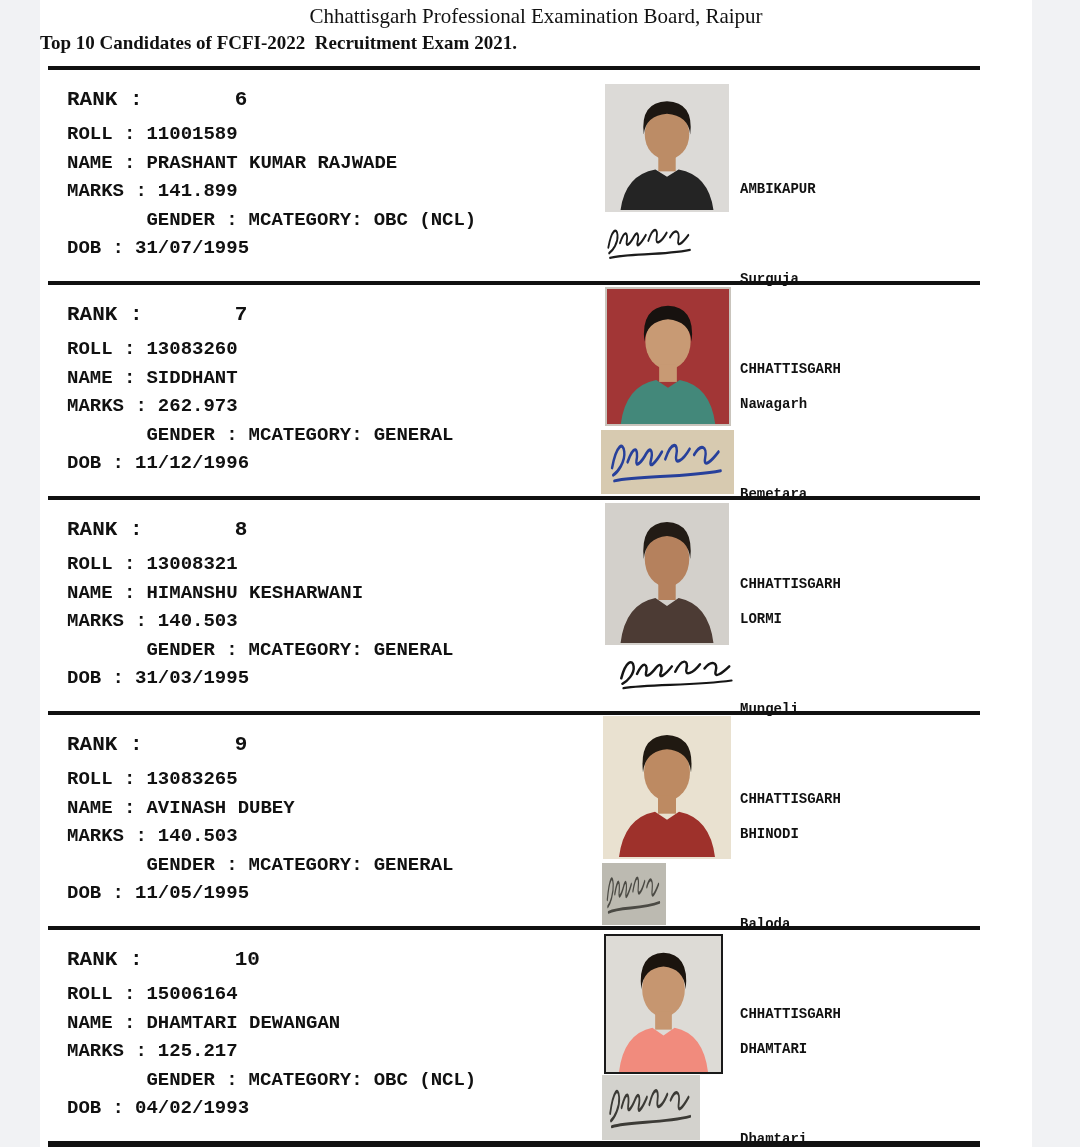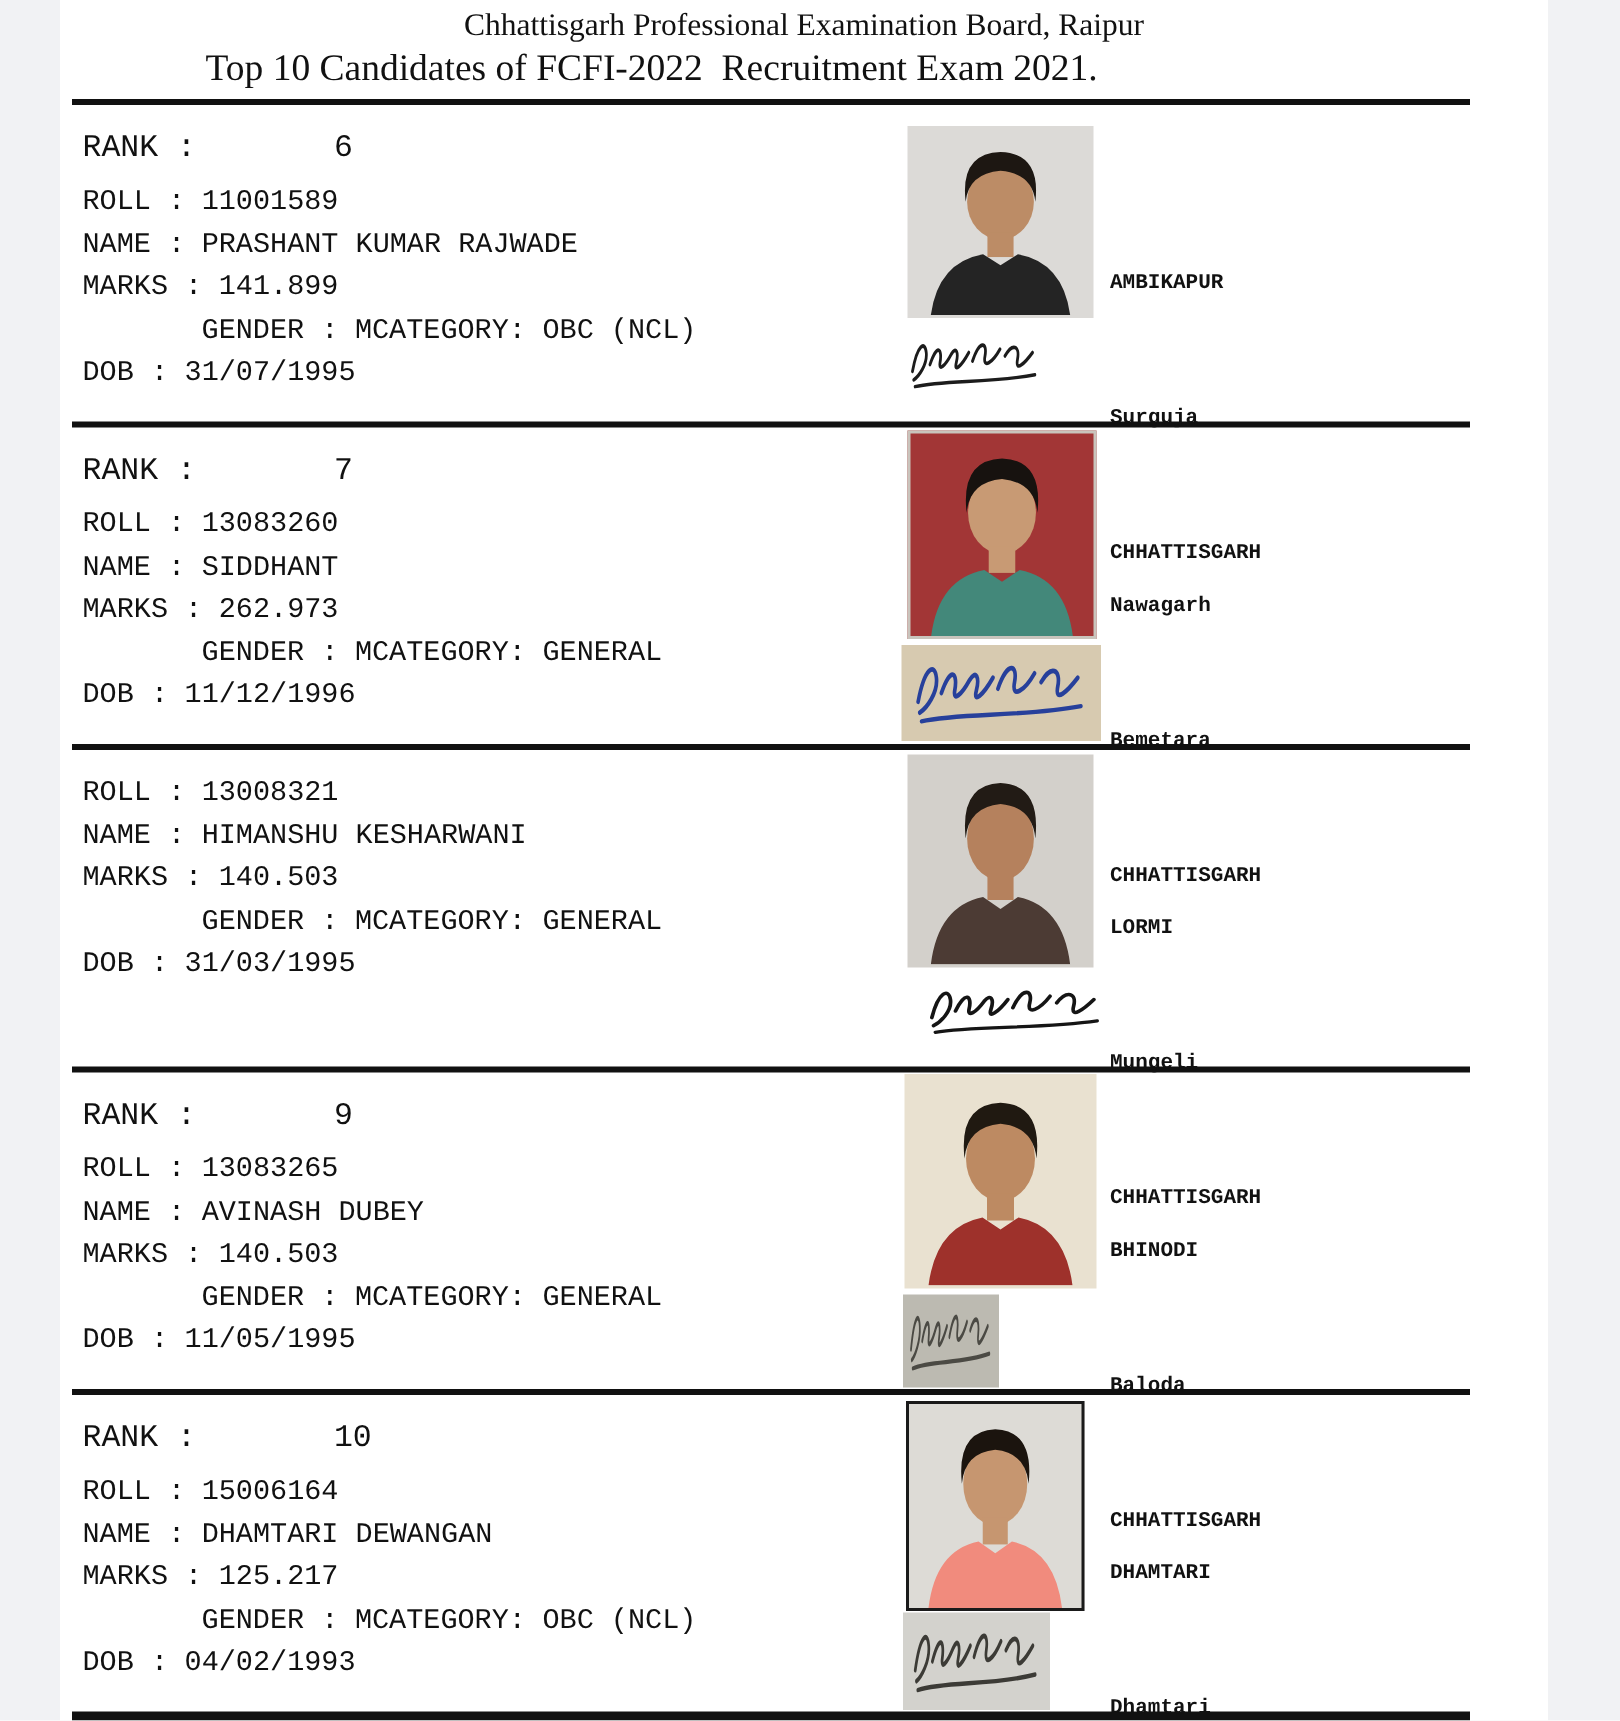--- a/index.html
+++ b/index.html
@@ -3,29 +3,29 @@
 <meta charset="utf-8">
 <style>
   * { margin:0; padding:0; box-sizing:border-box; }
   html,body { width:1080px; height:1147px; overflow:hidden; }
   body { position:relative; font-family:"Liberation Mono", monospace; color:#111; }
   .page { position:absolute; left:40px; top:0; width:992px; height:1147px; }
 
   
   .hdr { height:66px; padding-top:4px; font-family:"Liberation Serif", serif; }
   .title { font-size:21px; text-align:center; white-space:pre; }
-  .subtitle { font-size:25px; margin-left:97px; margin-top:3px; white-space:pre; }
+  .subtitle { font-size:19px; margin-top:3px; white-space:pre;font-weight:bold; }
 
   
   .divider { margin-left:8px; width:932px; height:4px; }
   .divider.bottom { height:6px; }
 
   
   .record { position:relative; height:211px; }
-  .fields { position:absolute; left:15px; top:14px; font-weight:400; font-size:19px; letter-spacing:0; }
+  .fields { position:absolute; left:27px; top:14px; font-weight:700; font-size:19px; letter-spacing:0; }
   .row { line-height:28.5px; white-space:pre; }
   .rank-row { font-size:21px; line-height:31px; margin-bottom:5px; }
   .rank-val { margin-left:92px; }
   .val { margin-left:11px; }
   .g-left { display:inline-block; width:193px;text-align:right; }
 
   
   .photo { position:absolute; left:565px; border:2px solid transparent; overflow:hidden; }
   .photo svg { display:block; width:100%; height:100%; }
   .rec-0 .photo { top:14px; width:124px; height:128px; }
@@ -117,20 +117,21 @@
         <path d="M10 26 C14 10 20 8 21 15 C22 22 15 29 11 31 M24 22 C30 9 34 13 32 21 C31 26 36 23 41 16 C45 11 47 15 45 21 C43 27 49 23 55 15 M58 20 C64 7 70 9 68 17 C66 25 74 21 80 13 M84 17 C90 9 96 11 94 19 C92 27 100 21 106 15" fill="none" stroke="var(--ink)" stroke-width="2.2" stroke-linecap="round"></path>
         <path d="M12 35 C34 31 74 33 108 28" fill="none" stroke="var(--ink)" stroke-width="2" stroke-linecap="round"></path>
       </svg>
     </div>
   </section>
 
   <div class="divider" style="background: rgb(17, 17, 17);"></div>
 
   <section class="record rec-2">
     <div class="fields">
+      <div class="row rank-row"><span class="lbl">RANK :</span><span class="rank-val">8</span></div>
       <div class="row"><span class="lbl">ROLL :</span><span class="val">13008321</span></div>
       <div class="row"><span class="lbl">NAME :</span><span class="val">HIMANSHU KESHARWANI</span></div>
       <div class="row"><span class="lbl">MARKS :</span><span class="val">140.503</span></div>
       <div class="row"><span class="g-left"><span class="lbl">GENDER :</span><span class="val">M</span></span><span class="lbl">CATEGORY:</span><span class="val">GENERAL</span></div>
       <div class="row"><span class="lbl">DOB :</span><span class="val">31/03/1995</span></div>
     </div>
     <div class="photo" style="background: rgb(211, 208, 203); border-color: transparent; --skin: #b5815d; --hair: #221b15; --shirt: #4c3b34;">
       <svg viewBox="0 0 124 138" preserveAspectRatio="none">
         <ellipse cx="62" cy="54" rx="23" ry="28" fill="var(--skin)"></ellipse>
         <path d="M38 54 Q34 18 62 17 Q90 18 86 54 Q84 33 62 31 Q40 33 38 54 Z" fill="var(--hair)"></path>

